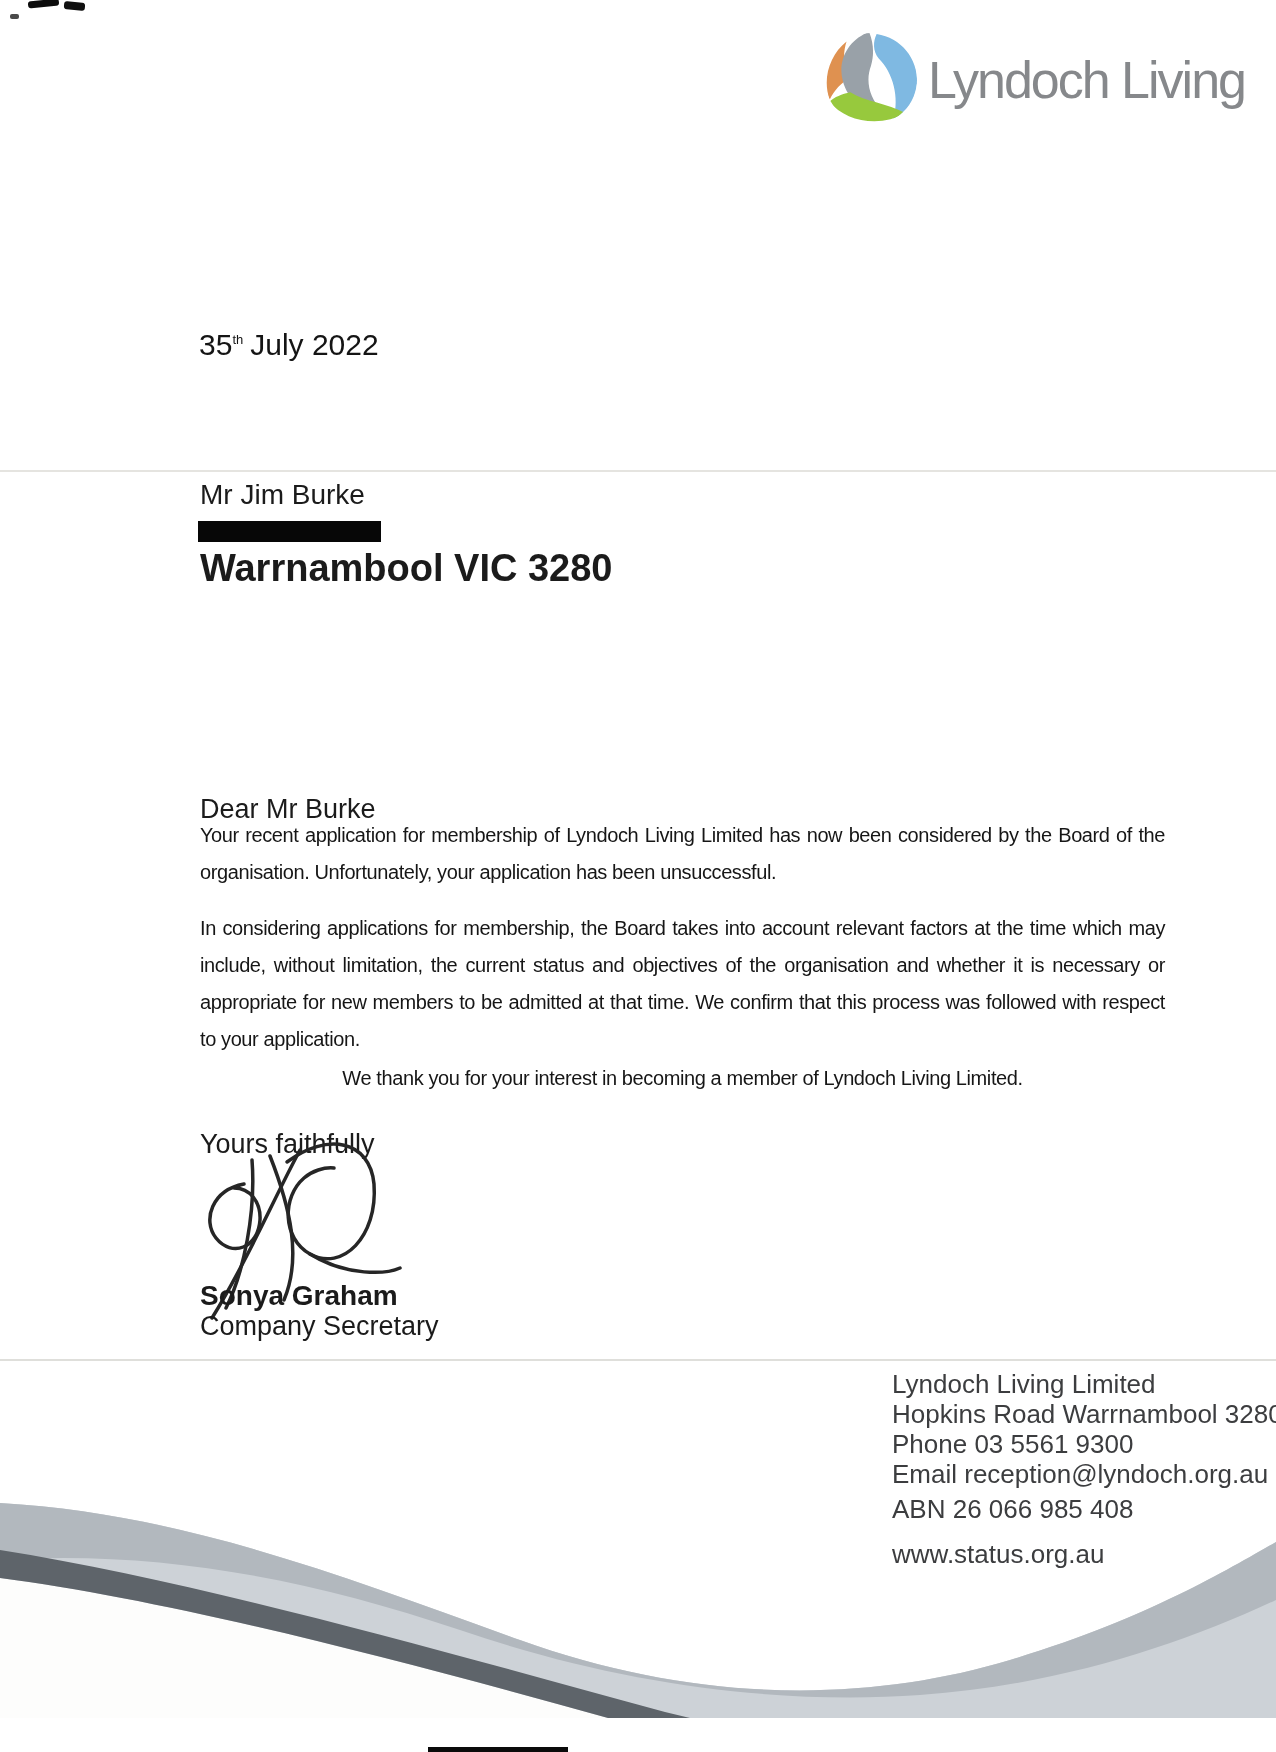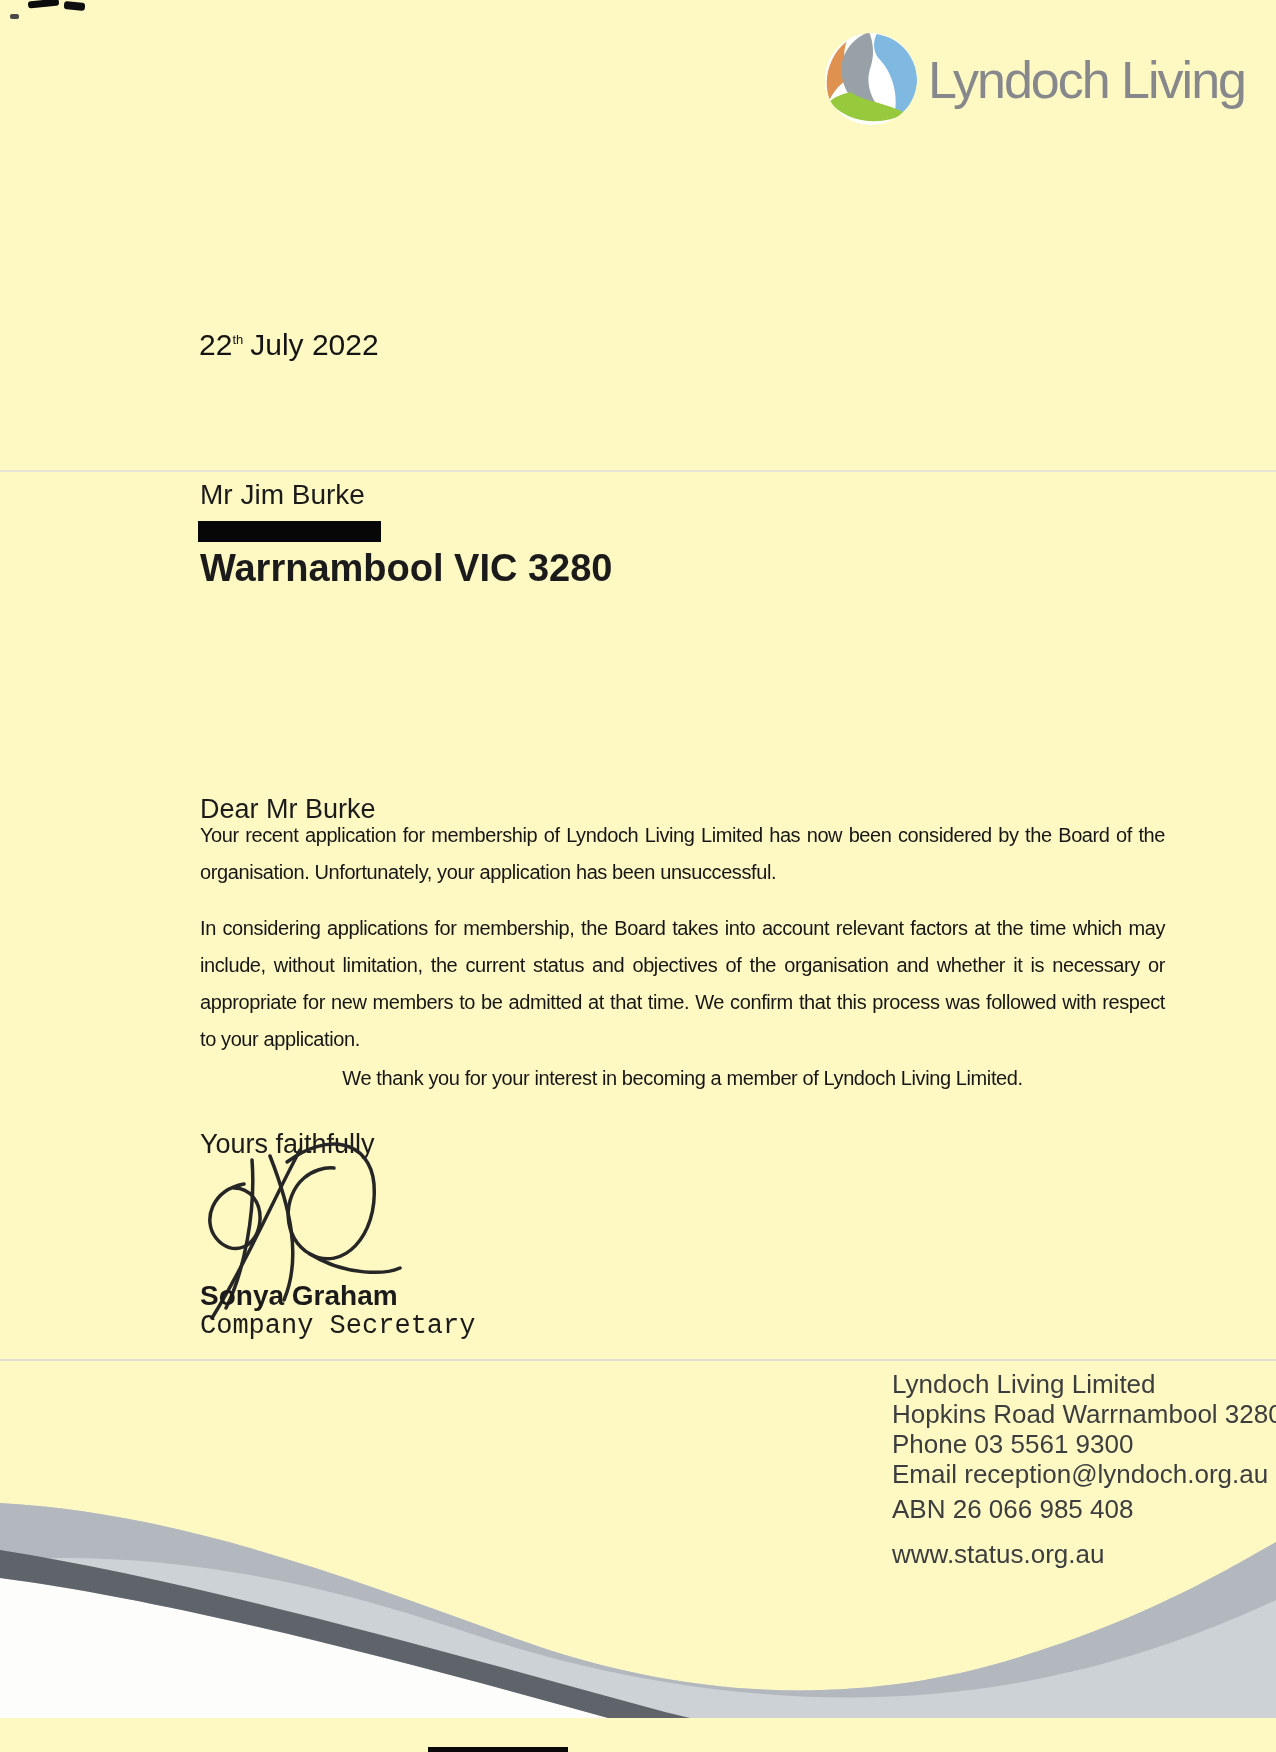--- a/index.html
+++ b/index.html
@@ -1,18 +1,18 @@
 <!DOCTYPE html>
 <html><head>
 <meta charset="utf-8">
 <style>
   html,body{margin:0;padding:0;background:#d9d9d9;}
   .page{
     position:relative;width:1276px;height:1752px;margin:0 auto;
-    background:#fef9c3;overflow:hidden;
+    background:#ffffff;overflow:hidden;
     font-family:"Liberation Sans",sans-serif;color:#1b1b1b;
   }
   .abs{position:absolute;}
   
   .logo-icon{left:824px;top:32px;width:94px;height:94px;}
   .logo-text{
     left:928px;top:50px;font-size:52px;letter-spacing:-2px;
     color:#86888b;white-space:nowrap;
   }
   
@@ -26,21 +26,21 @@
   .para{
     left:200px;width:965px;font-size:20px;line-height:37px;
     letter-spacing:-0.4px;text-align:justify;color:#161616;
   }
   .para-1{top:817px;}
   .para-2{top:910px;}
   .para-3{top:1060px;text-align:center;}
   .closing{left:200px;top:1129px;font-size:27px;}
   .signature-svg{left:152px;top:1122px;width:250px;height:200px;}
   .signatory-name{left:200px;top:1280px;font-size:28px;font-weight:bold;}
-  .signatory-title{left:200px;top:1311px;font-size:27px;font-family:Liberation Mono, monospace;}
+  .signatory-title{left:200px;top:1311px;font-size:27px;}
   
   .footer-block{left:892px;top:1369px;font-size:26px;line-height:30px;color:#3c3d3f;white-space:nowrap;}
   .footer-abn{left:892px;top:1494px;font-size:26px;color:#3c3d3f;white-space:nowrap;}
   .footer-web{left:892px;top:1539px;font-size:26px;color:#3c3d3f;white-space:nowrap;}
   
   .wave-svg{left:0;top:1480px;width:1276px;height:272px;}
   
   .smudge-a{left:28px;top:0;width:31px;height:7px;background:#0c0c0c;border-radius:3px;transform:rotate(-6deg);}
   .smudge-b{left:64px;top:2px;width:21px;height:8px;background:#101010;border-radius:3px;transform:rotate(5deg);}
   .smudge-c{left:10px;top:14px;width:9px;height:5px;background:#4a4a4a;border-radius:2px;}
@@ -77,21 +77,21 @@
       <circle cx="50" cy="50" r="49" fill="#ffffff"></circle>
       <path d="M24,10 C6,24 -2,50 6,72 C11,62 18,54 28,49 C20,36 20,22 24,10 Z" fill="#df9150"></path>
       <path d="M48,0 C26,8 14,30 20,52 C26,74 44,86 62,84 C48,70 44,52 50,36 C54,22 52,10 48,0 Z" fill="#99a1a8"></path>
       <path d="M56,2 C82,6 100,28 99,54 C98,72 88,86 74,92 C80,70 74,44 58,28 C52,20 52,10 56,2 Z" fill="#7fb9e2"></path>
       <path d="M6,74 C22,96 62,102 86,86 C68,76 44,74 28,64 C19,66 11,69 6,74 Z" fill="#97c93d"></path>
     </g>
   </svg>
   <div class="abs logo-text">Lyndoch Living</div>
 
   <div class="abs date-line">
-    <span>22</span><sup>th</sup><span class="date-month">July 2022</span>
+    <span>35</span><sup>th</sup><span class="date-month">July 2022</span>
   </div>
 
   <div class="abs recipient-name">Mr Jim Burke</div>
   <div class="abs redact-bar"></div>
   <div class="abs recipient-city">Warrnambool VIC 3280</div>
 
   <div class="abs salutation">Dear Mr Burke</div>
   <div class="abs para para-1">Your recent application for membership of Lyndoch Living Limited has now been considered by the Board of the organisation. Unfortunately, your application has been unsuccessful.</div>
   <div class="abs para para-2">In considering applications for membership, the Board takes into account relevant factors at the time which may include, without limitation, the current status and objectives of the organisation and whether it is necessary or appropriate for new members to be admitted at that time. We confirm that this process was followed with respect to your application.</div>
   <div class="abs para para-3">We thank you for your interest in becoming a member of Lyndoch Living Limited.</div>

